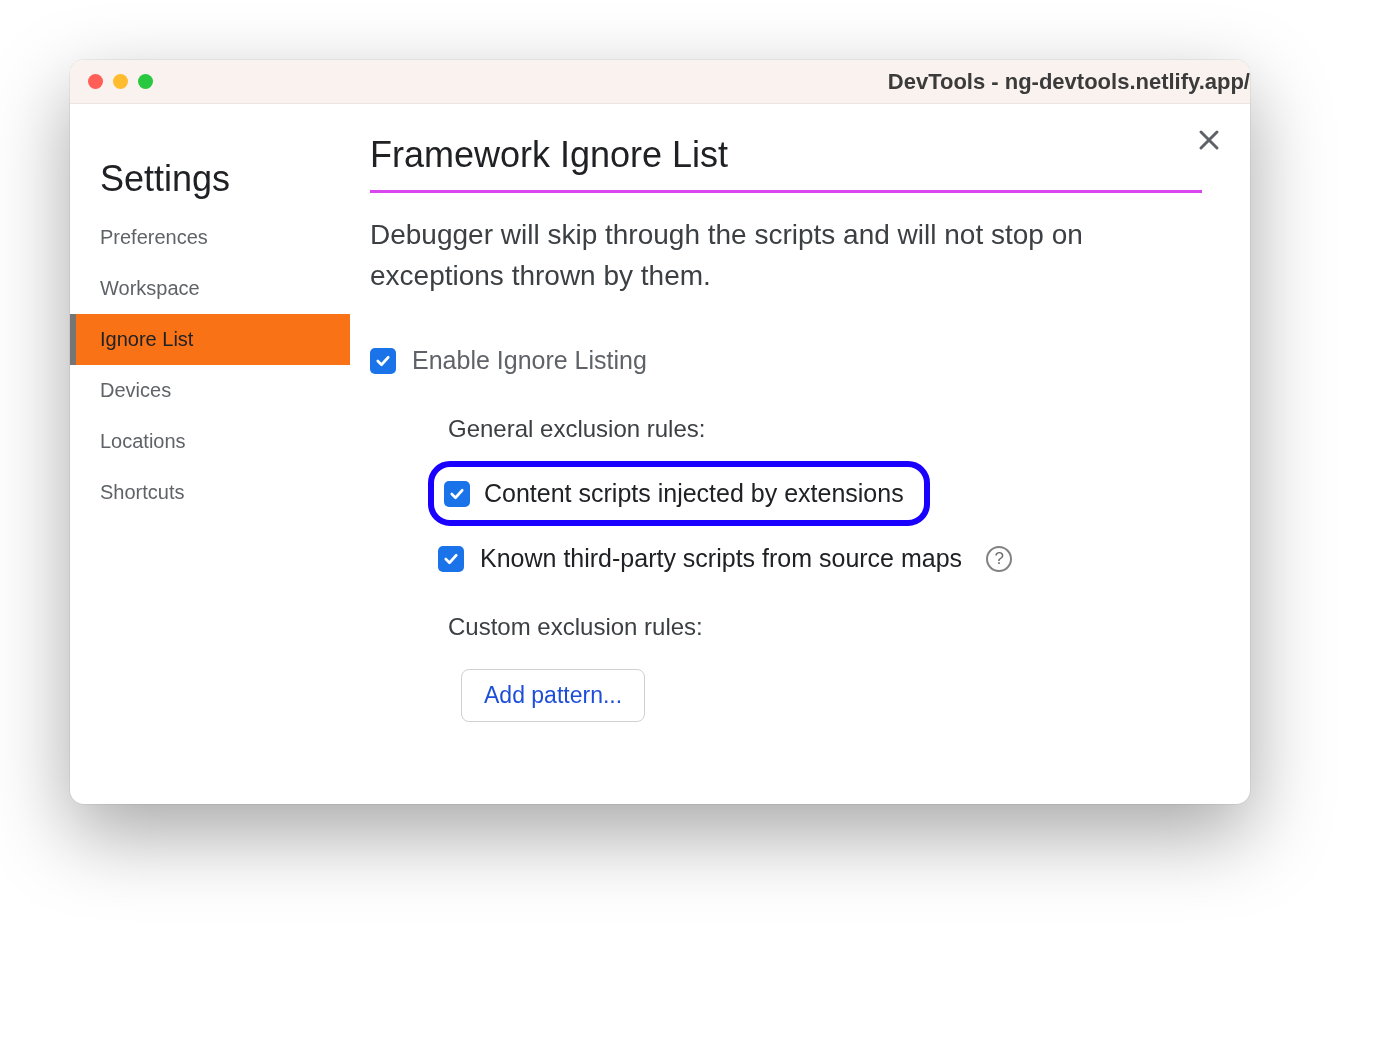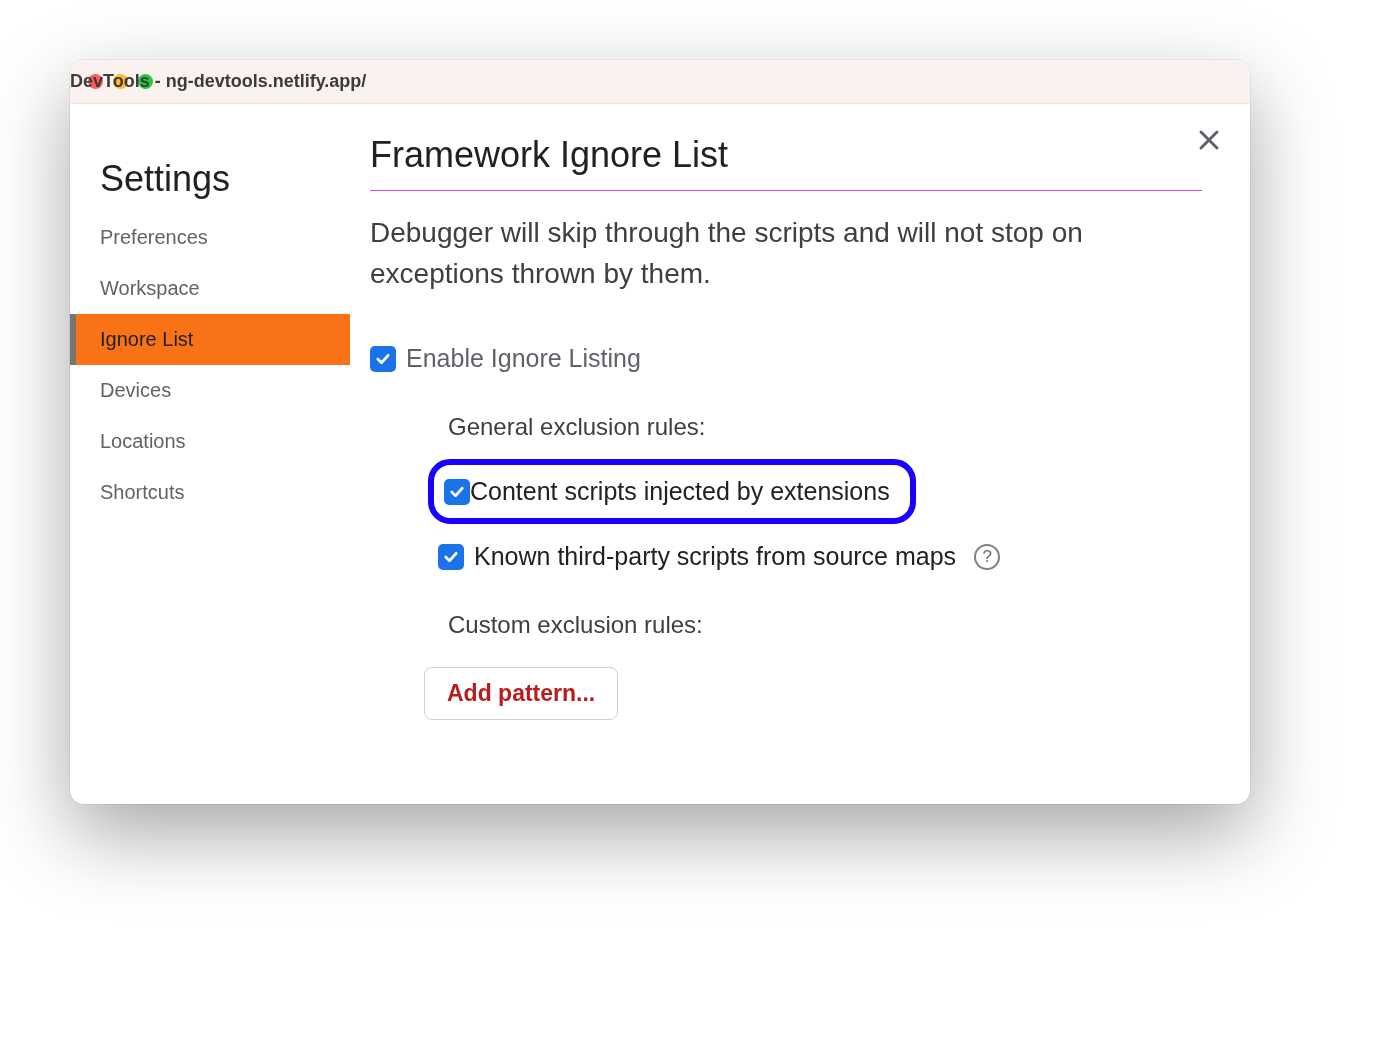--- a/index.html
+++ b/index.html
@@ -33,22 +33,22 @@
     gap: 10px;
     padding-left: 18px;
   }
   .tl { width: 15px; height: 15px; border-radius: 50%; }
   .tl-close { background: #ff5f57; }
   .tl-min { background: #febc2e; }
   .tl-max { background: #28c840; }
   .title {
     position: absolute;
     left: 0; right: 0;
-    text-align: left;
-    font-size: 18px;
+    text-align: right;
+    font-size: 22px;
     font-weight: 600;
     color: #3b3b3b;
     pointer-events: none;
   }
   .content {
     display: flex;
     min-height: 700px;
     position: relative;
   }
   .close-x {
@@ -85,33 +85,33 @@
   }
   .main {
     flex: 1;
     padding: 30px 48px 50px 20px;
   }
   .main-title {
     font-size: 36px;
     font-weight: 400;
     color: #202124;
     padding-bottom: 14px;
-    border-bottom: 1px solid #d946ef;
+    border-bottom: 3px solid #d946ef;
     margin-bottom: 22px;
   }
   .description {
     font-size: 28px;
     color: #3c4043;
     line-height: 1.45;
     margin-bottom: 50px;
   }
   .row {
     display: flex;
     align-items: center;
-    gap: 10px;
+    gap: 16px;
     margin-bottom: 24px;
   }
   .checkbox {
     width: 26px;
     height: 26px;
     border-radius: 5px;
     background: #1a73e8;
     display: flex;
     align-items: center;
     justify-content: center;
@@ -129,43 +129,44 @@
     color: #3c4043;
     margin: 40px 0 18px 78px;
   }
   .indented-rows { margin-left: 58px; }
   .highlight-box {
     border: 6px solid #1900ff;
     border-radius: 22px;
     padding: 12px 20px 12px 10px;
     display: inline-flex;
     align-items: center;
+    gap: 14px;
     margin-bottom: 18px;
   }
   .help-icon {
     width: 26px;
     height: 26px;
     border: 2px solid #828282;
     border-radius: 50%;
     display: inline-flex;
     align-items: center;
     justify-content: center;
     font-size: 17px;
     color: #6a6a6a;
     margin-left: 8px;
     cursor: pointer;
   }
   .add-pattern-btn {
-    margin-left: 54px;
+    margin-left: 91px;
     margin-top: 10px;
     border: 1px solid #d0d0d0;
     background: #ffffff;
-    color: #b91c1c;
+    color: #1d4ed8;
     font-size: 23px;
-    font-weight: 700;
+    font-weight: 400;
     padding: 12px 22px;
     border-radius: 8px;
     cursor: pointer;
   }
 </style>
 </head>
 <body>
 
 <div class="window">
 

